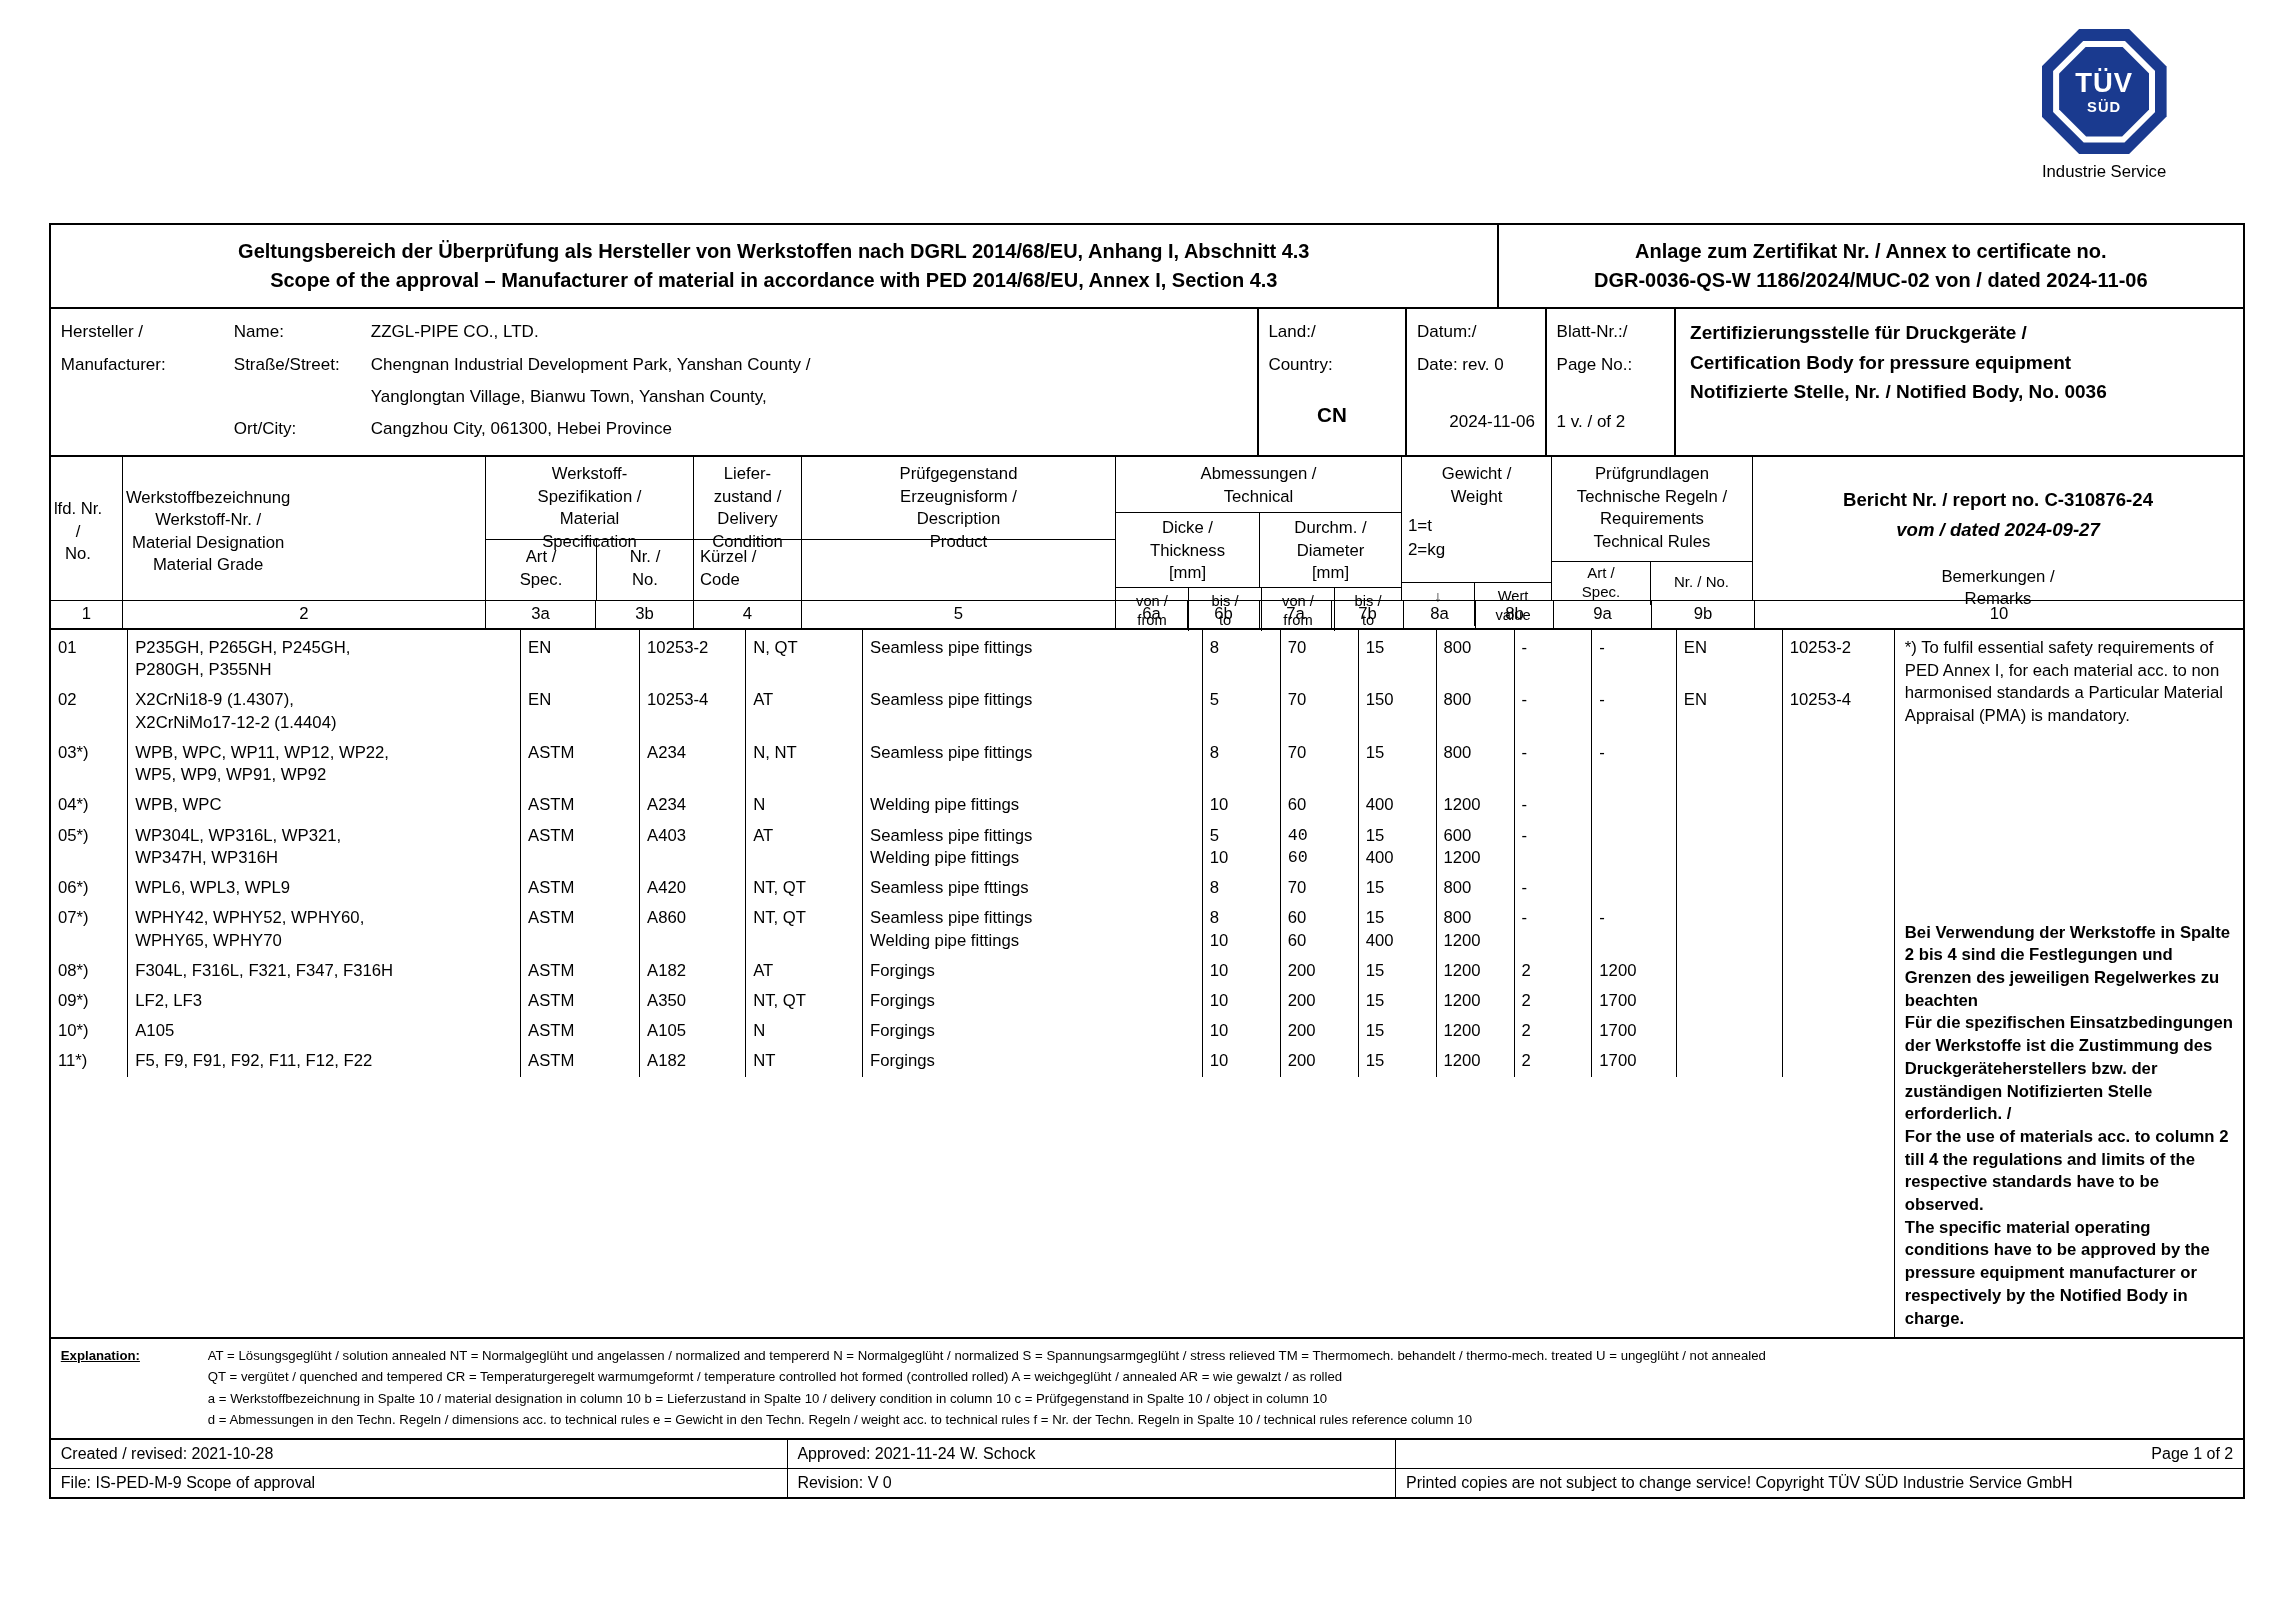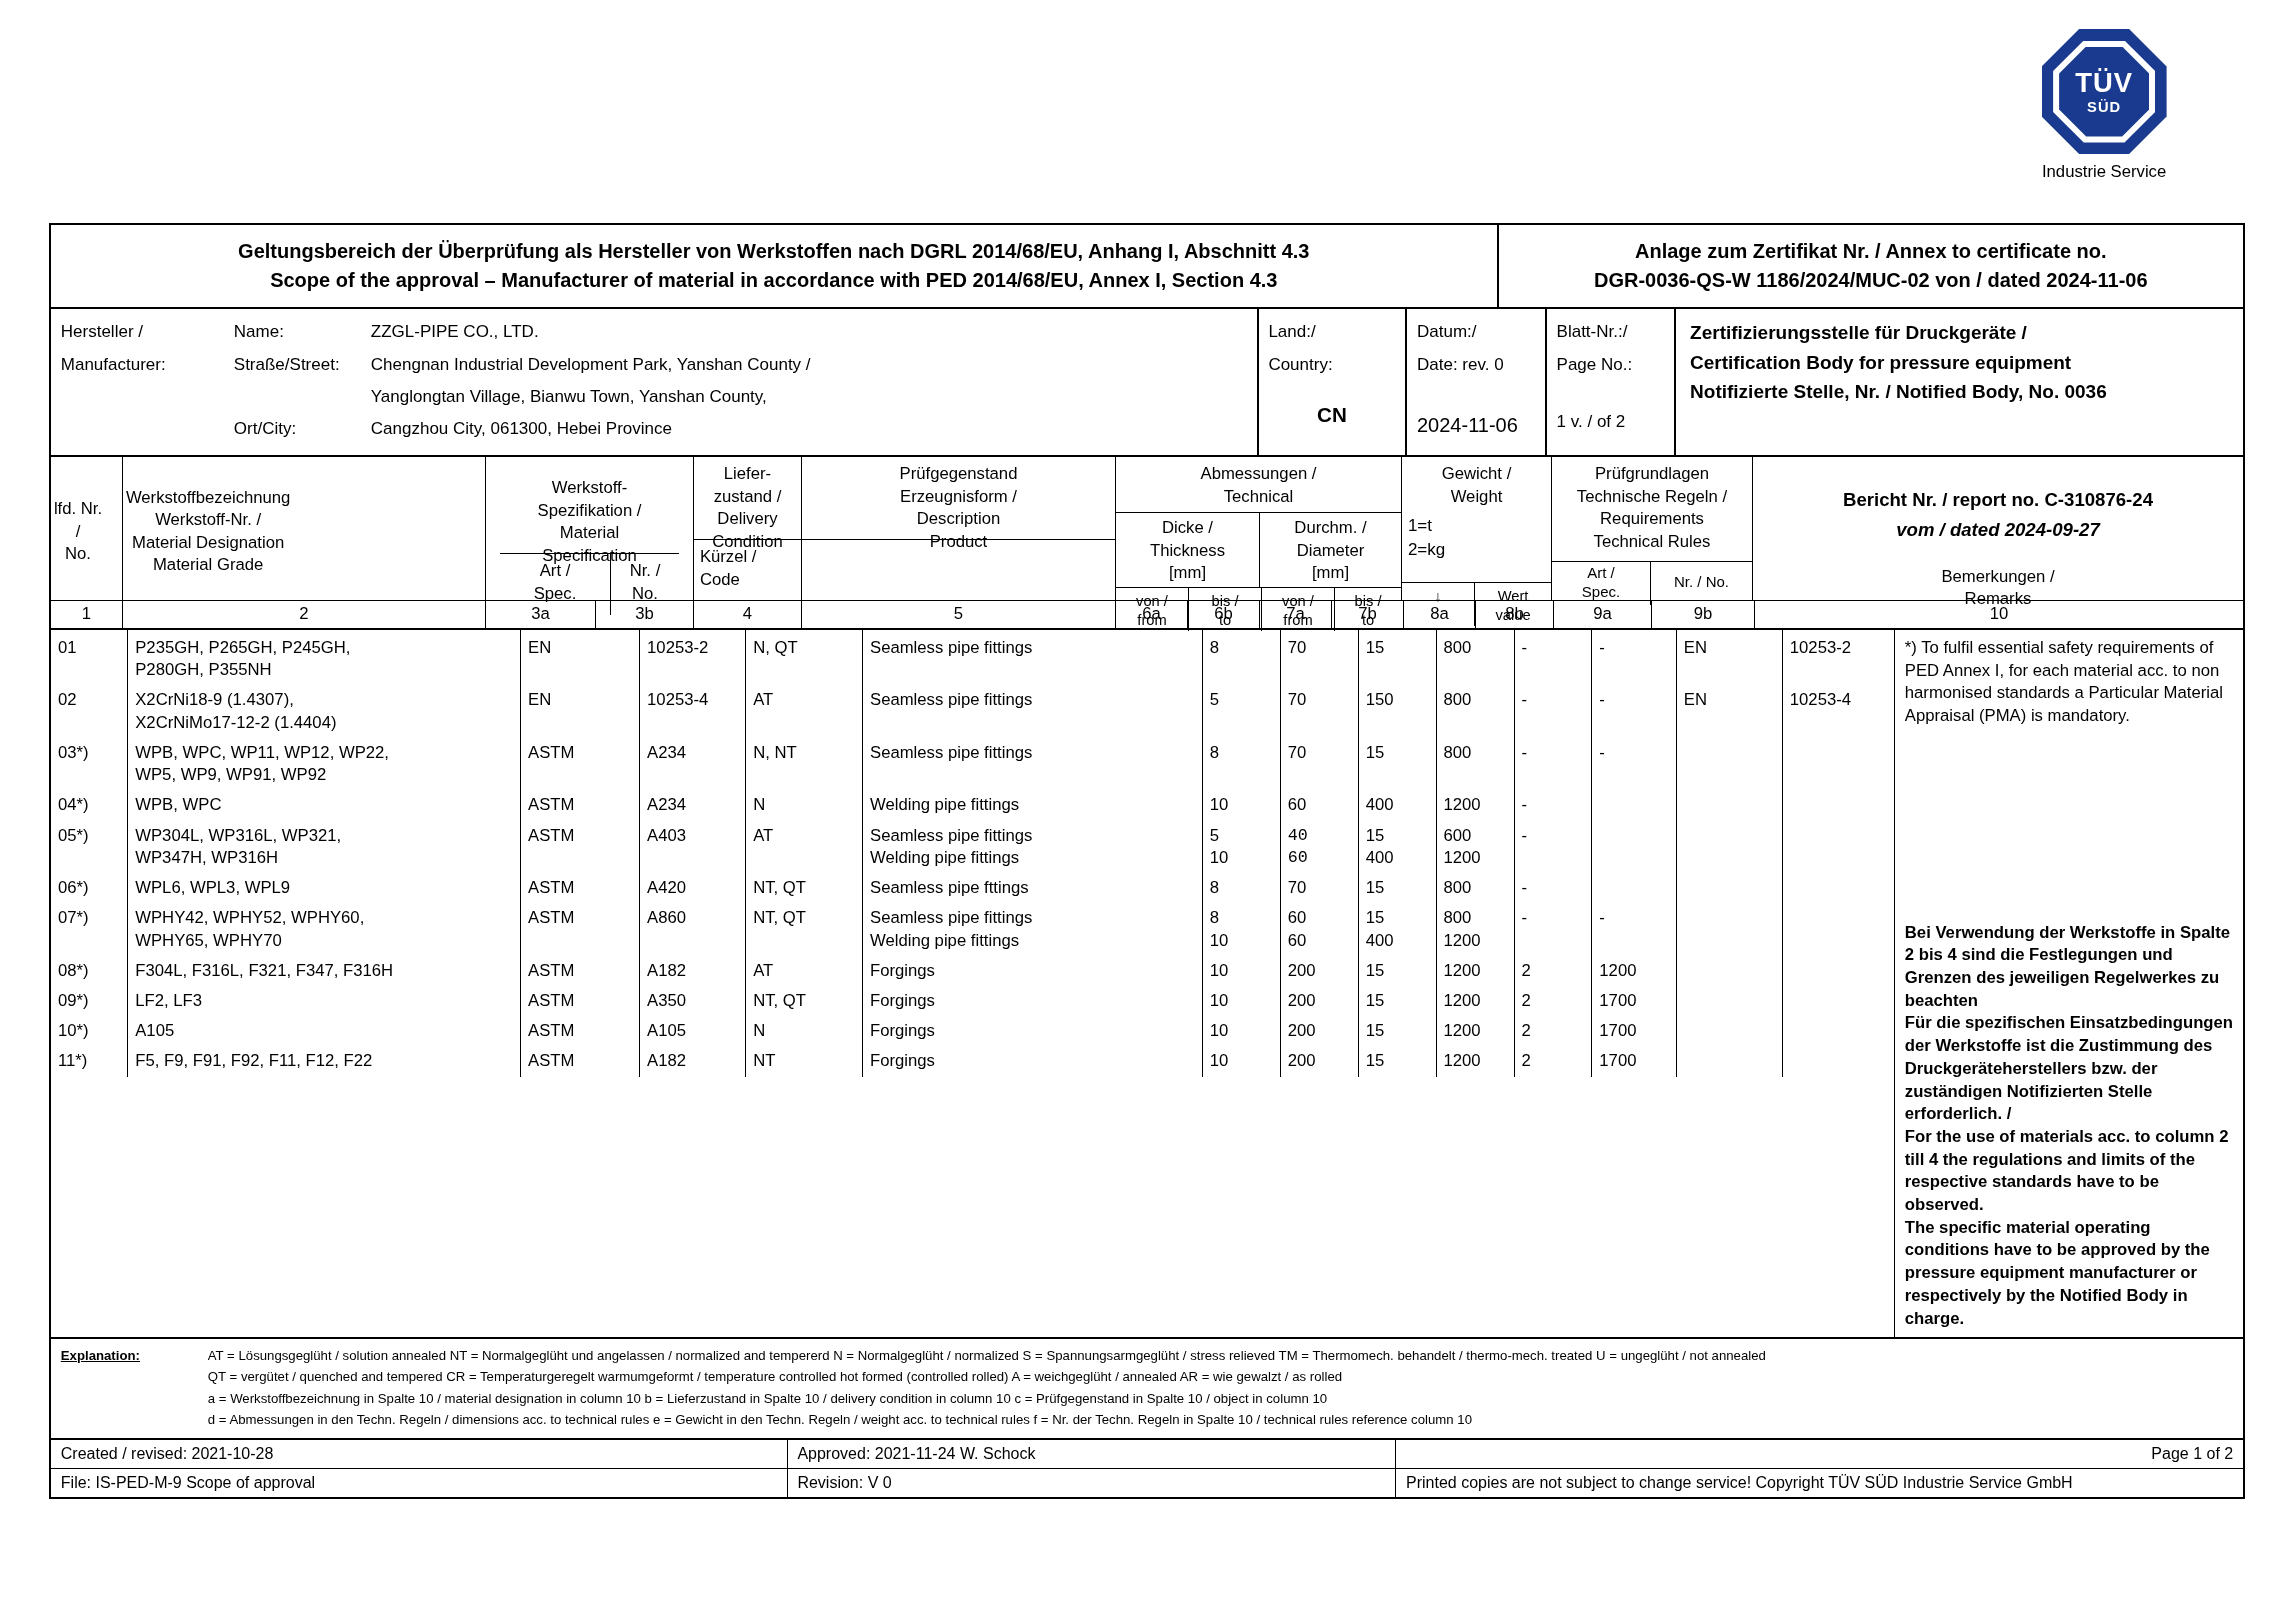--- a/index.html
+++ b/index.html
@@ -130,21 +130,21 @@
     line-height: 1.9;
   }
   .country-val { font-weight: bold; font-size: 20.6px; text-align: center; margin-top: 13.7px; }
   .date-col {
     flex: 0 0 118px;
     border-left: 2px solid #000;
     padding: 7.8px 9.8px;
     font-size: 17px;
     line-height: 1.9;
   }
-  .date-val { margin-top: 25.5px; font-size: 20px; }
+  .date-val { margin-top: 25.5px; font-size: 17px; text-align: right; }
   .page-col {
     flex: 0 0 108px;
     border-left: 2px solid #000;
     padding: 7.8px 9.8px;
     font-size: 17px;
     line-height: 1.9;
   }
   .page-val { margin-top: 25.5px; font-size: 17px; }
   .cert-body-col {
     flex: 1;
@@ -320,21 +320,21 @@
 
       <div class="hdr-cell c2 group-head">
         <div style="padding-top:2px;">
           <div>Werkstoffbezeichnung</div>
           <div>Werkstoff-Nr. /</div>
           <div>Material Designation</div>
           <div>Material Grade</div>
         </div>
       </div>
 
-      <div class="hdr-cell" style="flex:0 0 208px; display:block; padding:14px;">
+      <div class="hdr-cell" style="flex:0 0 208px; display:block; padding:0;">
         <div style="padding:5.9px 2px 0 2px; height:82px; box-sizing:border-box;">
           <div>Werkstoff-</div>
           <div>Spezifikation /</div>
           <div>Material</div>
           <div>Specification</div>
         </div>
         <div class="sub-split" style="height:61px;">
           <div style="flex:0 0 110px; padding-top:5.9px;">
             <div>Art /</div>
             <div>Spec.</div>

